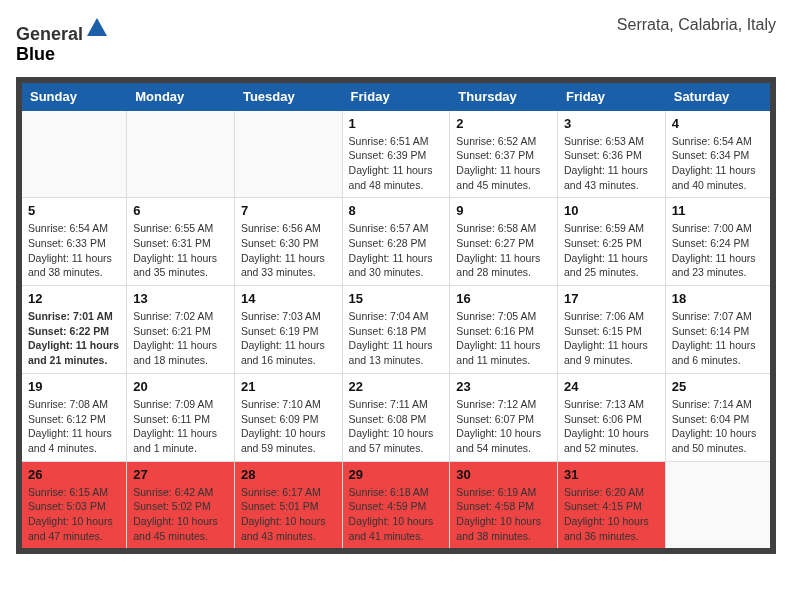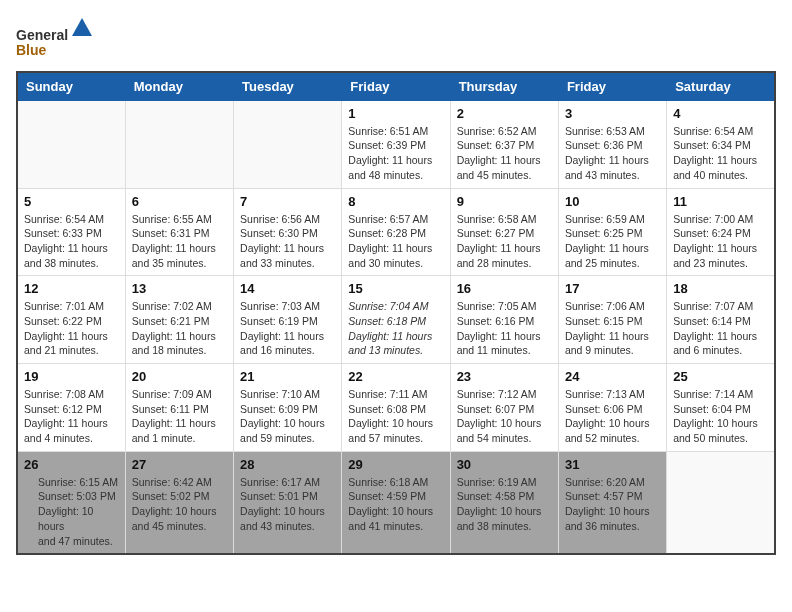--- a/index.html
+++ b/index.html
@@ -14,26 +14,26 @@
       display: flex;
       justify-content: space-between;
       align-items: flex-start;
       margin-bottom: 12px;
     }
     .logo {
       display: flex;
       align-items: center;
     }
     .logo-text {
-      font-size: 14px;
+      font-size: 18px;
       font-weight: bold;
       line-height: 1.1;
     }
     .logo-general { color: #333; }
-    .logo-blue { color: #a16207; }
+    .logo-blue { color: #000000; }
     .logo-icon {
       width: 24px;
       height: 24px;
       margin-left: 2px;
     }
     .title-block {
       text-align: right;
     }
     .month-title {
       font-size: 36px;
@@ -41,21 +41,21 @@
       color: #222;
       line-height: 1.1;
     }
     .location {
       font-size: 16px;
       color: #444;
     }
     .calendar {
       width: 100%;
       border-collapse: collapse;
-      border: 2px solid #404040;
+      border: 6px solid #404040;
     }
     .calendar th {
       background-color: #1a5fa8;
       color: #fff;
       text-align: left;
       padding: 6px 8px;
       font-size: 13px;
       border: 1px solid #1a5fa8;
     }
     .calendar td {
@@ -79,40 +79,41 @@
     }
     .day-info {
       font-size: 10.5px;
       color: #333;
       line-height: 1.4;
     }
     .week-row td {
       height: 85px;
     }
     .last-row td {
-      background: #a3a3a3;
+      background: #ef4444;
     }
   </style>
 </head>
 <body>
 
 <div class="header">
   <div class="logo">
     <div>
       <div class="logo-text">
         <span class="logo-general">General</span><svg class="logo-icon" viewBox="0 0 24 24">
             <polygon points="12,2 22,20 2,20" fill="#1a5fa8"></polygon>
           </svg>
       </div>
       <div class="logo-text">
         <span class="logo-blue">Blue</span>
       </div>
     </div>
   </div>
   <div class="title-block">
+    <div class="location">Serrata, Calabria, Italy</div>
   </div>
 </div>
 
 <table class="calendar">
   <thead>
     <tr>
     <th>Sunday</th>
         <th>Monday</th>
         <th>Tuesday</th>
         <th>Friday</th>
@@ -202,42 +203,42 @@
           <div class="day-num">11</div>
           <div class="day-info" style="white-space: pre-line;">Sunrise: 7:00 AM
 Sunset: 6:24 PM
 Daylight: 11 hours
 and 23 minutes.</div>
         </td>
       </tr>
       <tr class="week-row">
         <td>
           <div class="day-num">12</div>
-          <div class="day-info" style="white-space: pre-line;">Sunrise: 7:01 AM
+          <div class="day-info" style="white-space: pre-line; font-weight: bold;">Sunrise: 7:01 AM
 Sunset: 6:22 PM
 Daylight: 11 hours
 and 21 minutes.</div>
         </td>
         <td>
           <div class="day-num">13</div>
           <div class="day-info" style="white-space: pre-line;">Sunrise: 7:02 AM
 Sunset: 6:21 PM
 Daylight: 11 hours
 and 18 minutes.</div>
         </td>
         <td>
           <div class="day-num">14</div>
           <div class="day-info" style="white-space: pre-line;">Sunrise: 7:03 AM
 Sunset: 6:19 PM
 Daylight: 11 hours
 and 16 minutes.</div>
         </td>
         <td>
           <div class="day-num">15</div>
-          <div class="day-info" style="white-space: pre-line; font-style: italic;">Sunrise: 7:04 AM
+          <div class="day-info" style="white-space: pre-line;">Sunrise: 7:04 AM
 Sunset: 6:18 PM
 Daylight: 11 hours
 and 13 minutes.</div>
         </td>
         <td>
           <div class="day-num">16</div>
           <div class="day-info" style="white-space: pre-line;">Sunrise: 7:05 AM
 Sunset: 6:16 PM
 Daylight: 11 hours
 and 11 minutes.</div>
@@ -304,21 +305,21 @@
           <div class="day-num">25</div>
           <div class="day-info" style="white-space: pre-line;">Sunrise: 7:14 AM
 Sunset: 6:04 PM
 Daylight: 10 hours
 and 50 minutes.</div>
         </td>
       </tr>
       <tr class="week-row last-row">
         <td>
           <div class="day-num">26</div>
-          <div class="day-info" style="white-space: pre-line; margin-left: 14px;">Sunrise: 6:15 AM
+          <div class="day-info" style="white-space: pre-line;">Sunrise: 6:15 AM
 Sunset: 5:03 PM
 Daylight: 10 hours
 and 47 minutes.</div>
         </td>
         <td>
           <div class="day-num">27</div>
           <div class="day-info" style="white-space: pre-line;">Sunrise: 6:42 AM
 Sunset: 5:02 PM
 Daylight: 10 hours
 and 45 minutes.</div>
@@ -340,20 +341,20 @@
         <td>
           <div class="day-num">30</div>
           <div class="day-info" style="white-space: pre-line;">Sunrise: 6:19 AM
 Sunset: 4:58 PM
 Daylight: 10 hours
 and 38 minutes.</div>
         </td>
         <td>
           <div class="day-num">31</div>
           <div class="day-info" style="white-space: pre-line;">Sunrise: 6:20 AM
-Sunset: 4:57 PM
+Sunset: 4:15 PM
 Daylight: 10 hours
 and 36 minutes.</div>
         </td>
         <td class="empty"></td>
       </tr>
     </tbody>
 </table>
 
 </body></html>

